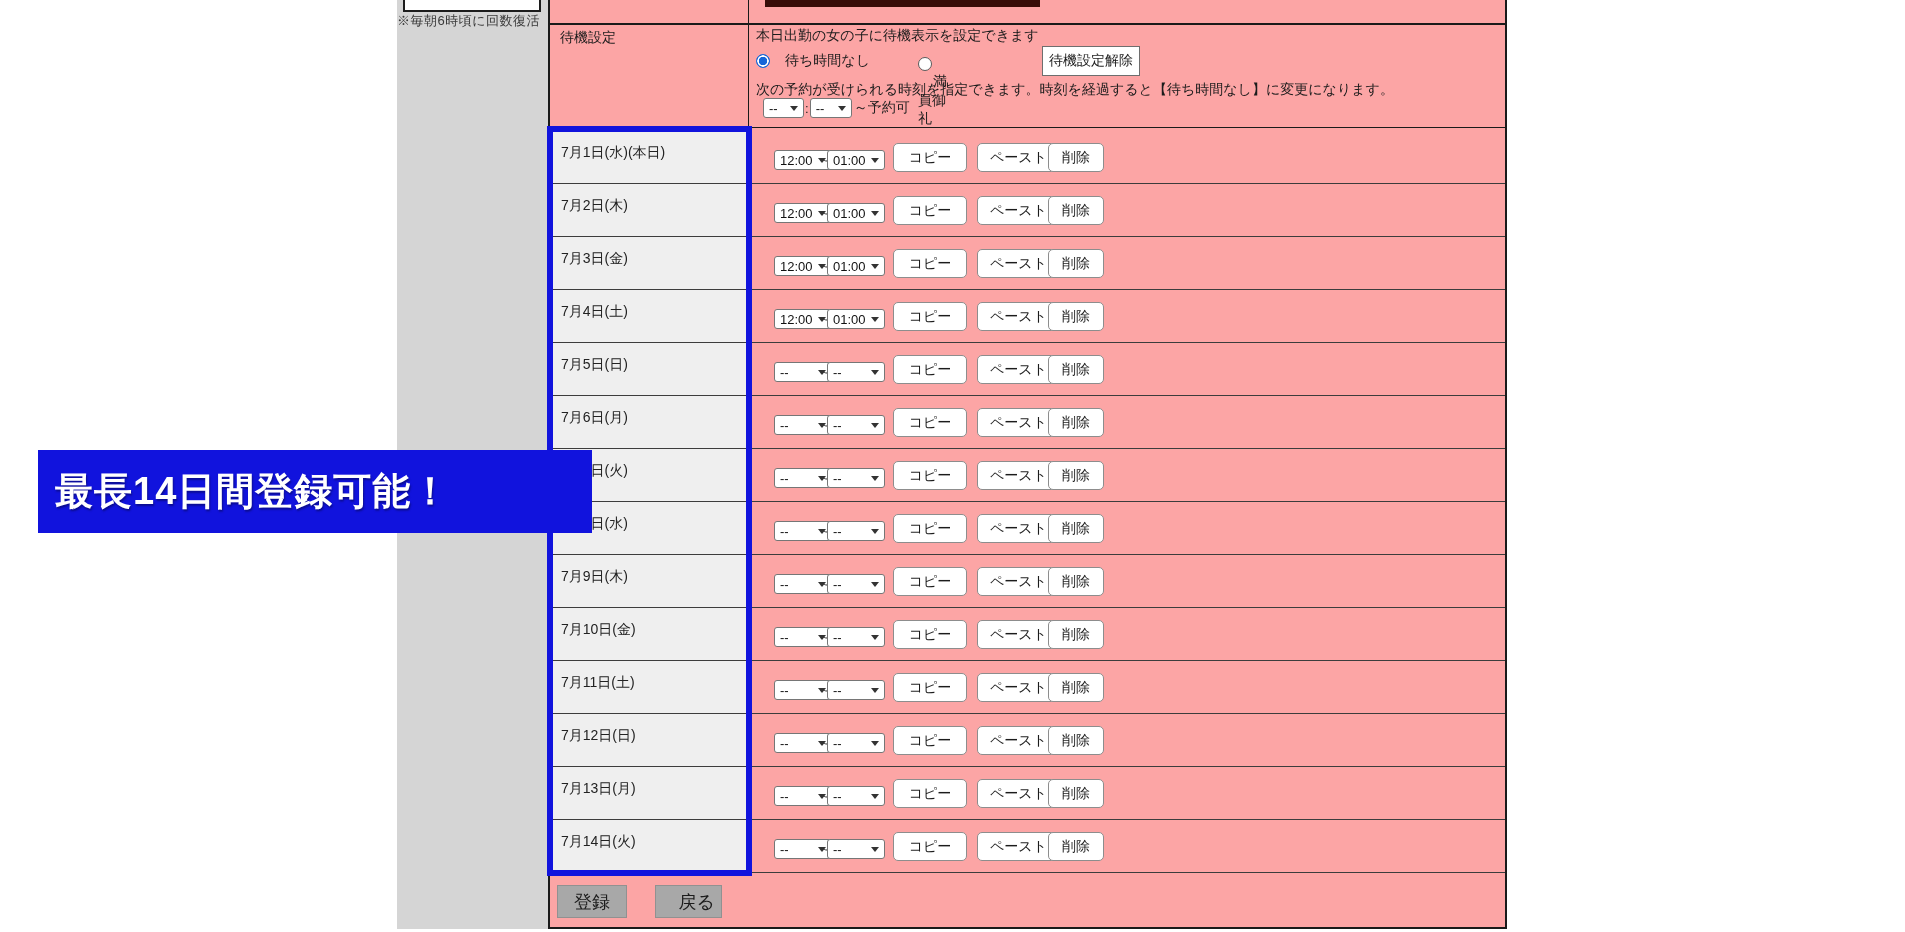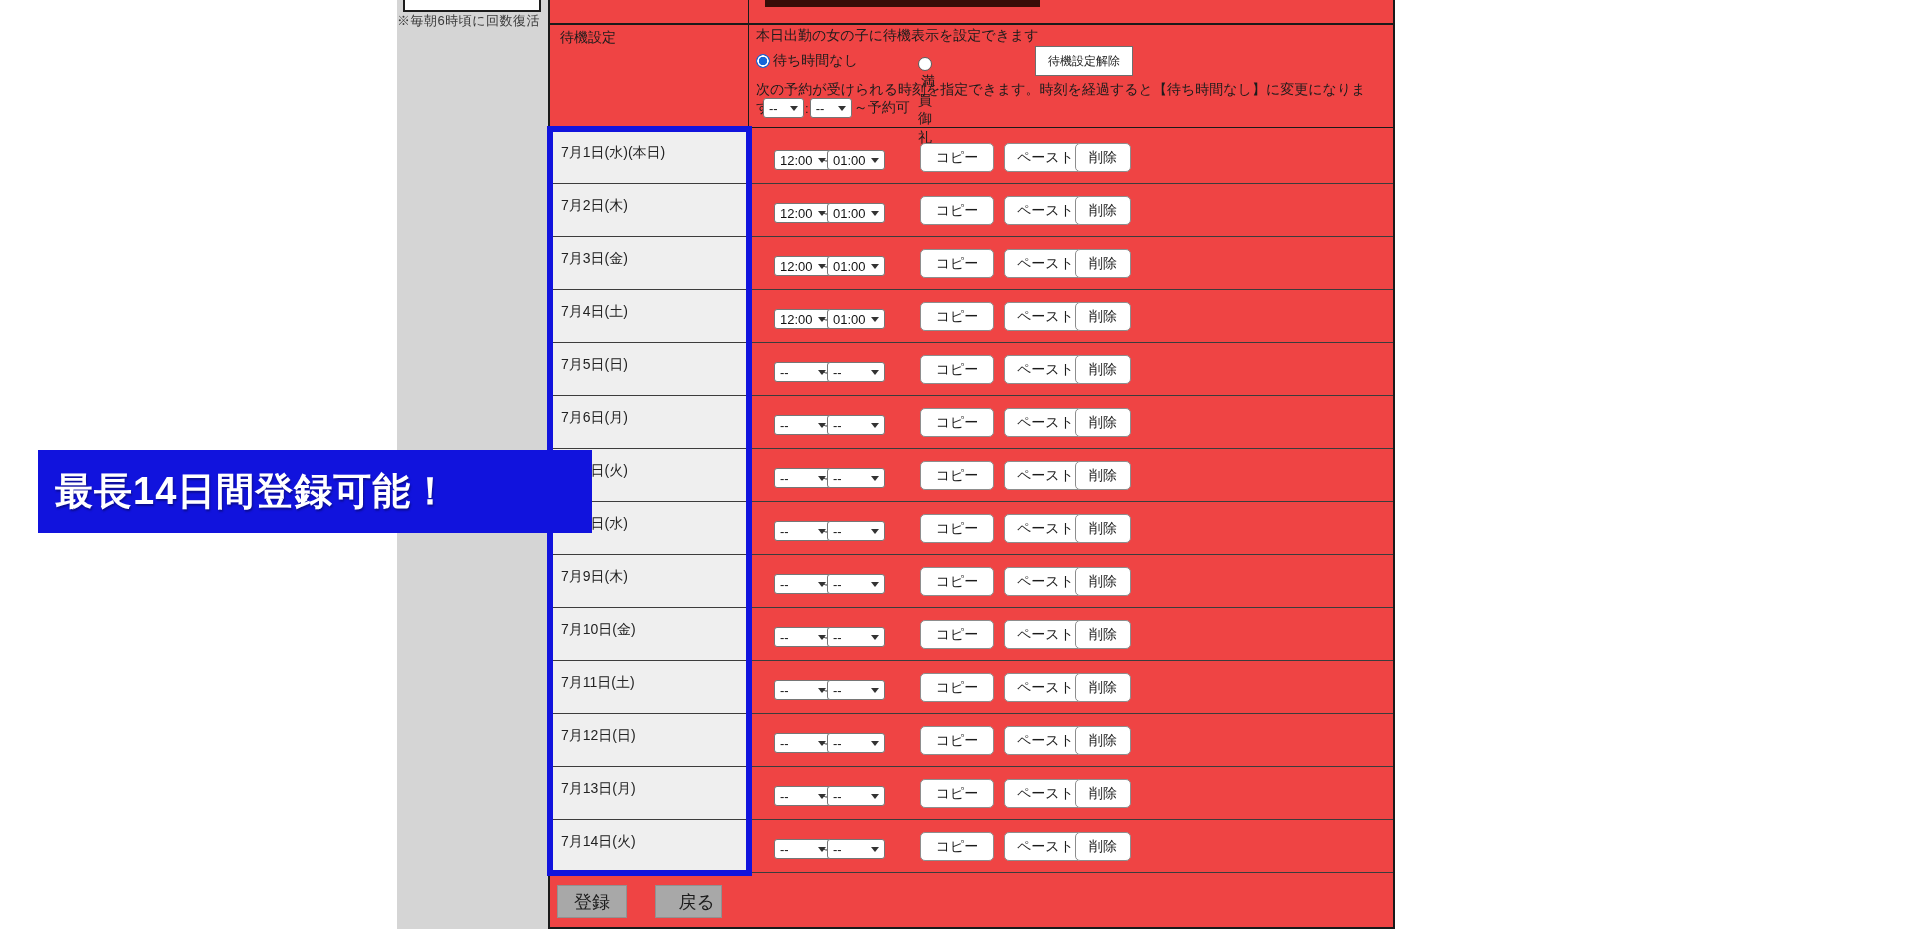--- a/index.html
+++ b/index.html
@@ -10,39 +10,39 @@
   .sidebar{position:absolute;left:397px;top:0;width:151px;height:929px;background:#d5d5d5;z-index:1;}
   .sidebar-box{position:absolute;left:6px;top:-22px;width:134px;height:30px;background:#fff;border:2px solid #1c1c1c;}
   .sidebar-note{position:absolute;left:0;top:12px;width:100%;font-size:13px;color:#3a3a3a;letter-spacing:0.5px;}
 
   
   .banner{position:absolute;left:38px;top:450px;width:554px;height:83px;background:#1113dd;z-index:6;
           display:flex;align-items:center;padding-left:17px;box-sizing:border-box;}
   .banner span{color:#fff;font-size:38px;font-weight:bold;letter-spacing:1px;text-shadow:1px 2px 2px rgba(0,0,0,0.35);white-space:nowrap;}
 
   
-  .maintable{position:absolute;left:548px;top:0;width:847px;height:929px;box-sizing:border-box;background:#ef4444;z-index:2;
+  .maintable{position:absolute;left:548px;top:0;width:959px;height:929px;box-sizing:border-box;background:#fca5a5;z-index:2;
              border-left:2px solid #1a1a1a;border-right:2px solid #1a1a1a;border-bottom:2px solid #1a1a1a;}
   .img-strip{position:absolute;left:215px;top:0;width:275px;height:7px;background:#380d08;}
   .toprow-border{position:absolute;left:0;top:23px;width:100%;height:2px;background:#1a1a1a;}
   .col-sep{position:absolute;left:198px;top:0;width:1px;height:127px;background:#1a1a1a;}
 
   
   .standby{position:absolute;left:0;top:25px;width:100%;height:102px;}
   .standby-border{position:absolute;left:0;top:102px;width:100%;height:1px;background:#1a1a1a;}
   .standby-label{position:absolute;left:10px;top:4px;font-size:14px;}
   .sb-line1{position:absolute;left:206px;top:2px;font-size:14px;}
   .sb-radio-line{position:absolute;left:206px;top:26px;height:20px;}
   .radio{display:inline-block;width:14px;height:14px;border-radius:50%;box-sizing:border-box;vertical-align:middle;}
   .radio.checked{border:1px solid #1566d8;background:radial-gradient(circle,#1566d8 0 4px,#ffffff 4.5px 5.5px,#1566d8 6px);}
   .radio.unchecked{border:1px solid #5a5a5a;background:#fff;}
-  .radio-lab{font-size:14px;vertical-align:middle;margin-left:3px;}
+  .radio-lab{font-size:14px;vertical-align:middle;margin-left:15px;}
   .rad2{position:absolute;left:162px;top:3px;}
-  .clear-btn{position:absolute;left:279px;top:-5px;width:98px;height:30px;background:#fff;border:1px solid #6e6e6e;
-             font-size:12px;font-family:Liberation Sans, sans-serif;color:#1c1c1c;}
+  .clear-btn{position:absolute;left:286px;top:-5px;width:98px;height:30px;background:#fff;border:1px solid #6e6e6e;
+             font-size:14px;font-family:Liberation Sans, sans-serif;color:#1c1c1c;}
   .sb-line2{position:absolute;left:206px;top:56px;font-size:14px;}
   .sb-selline{position:absolute;left:213px;top:73px;height:20px;display:flex;align-items:center;}
   .sb-suffix{font-size:14px;margin-left:2px;}
 
   
   .sel{display:inline-flex;align-items:center;justify-content:space-between;box-sizing:border-box;
        background:#fff;border:1px solid #767676;border-radius:3px;height:20px;padding:0 5px 0 5px;font-size:13px;color:#111;}
   .chev{width:0;height:0;border-left:4px solid transparent;border-right:4px solid transparent;border-top:5px solid #333;margin-left:4px;}
   .colon{font-size:13px;margin:0 1px;}
 
@@ -52,21 +52,21 @@
 
   
   .rows{position:absolute;left:0;top:131px;width:100%;z-index:3;}
   .srow{position:relative;height:53px;border-bottom:1px solid #3c3c3c;box-sizing:border-box;}
   .date-cell{position:absolute;left:0;top:0;width:201px;height:100%;background:#efefef;box-sizing:border-box;
              padding:13px 0 0 11px;font-size:14px;color:#222;}
   .r-sel1{position:absolute;left:224px;top:19px;width:58px;}
   .r-tilde{position:absolute;left:268px;top:20px;font-size:13px;color:#333;}
   .r-sel2{position:absolute;left:277px;top:19px;width:58px;}
   .pill{position:absolute;top:12px;height:29px;background:#fff;border:1px solid #8d8d8d;border-radius:5px;
-        font-size:14px;font-family:inherit;color:#1c1c1c;margin-left:27px;}
+        font-size:14px;font-family:inherit;color:#1c1c1c;}
   .r-copy{left:343px;width:74px;}
   .r-paste{left:427px;width:83px;}
   .r-del{left:498px;width:56px;}
 
   
   .foot-btn{position:absolute;top:885px;height:33px;background:#a8a8a8;border:1px solid #919191;
             font-size:18px;font-family:inherit;color:#1c1c1c;}
   .btn-submit{left:7px;width:70px;}
   .btn-back{left:105px;width:67px;text-align:right;}
 </style>

